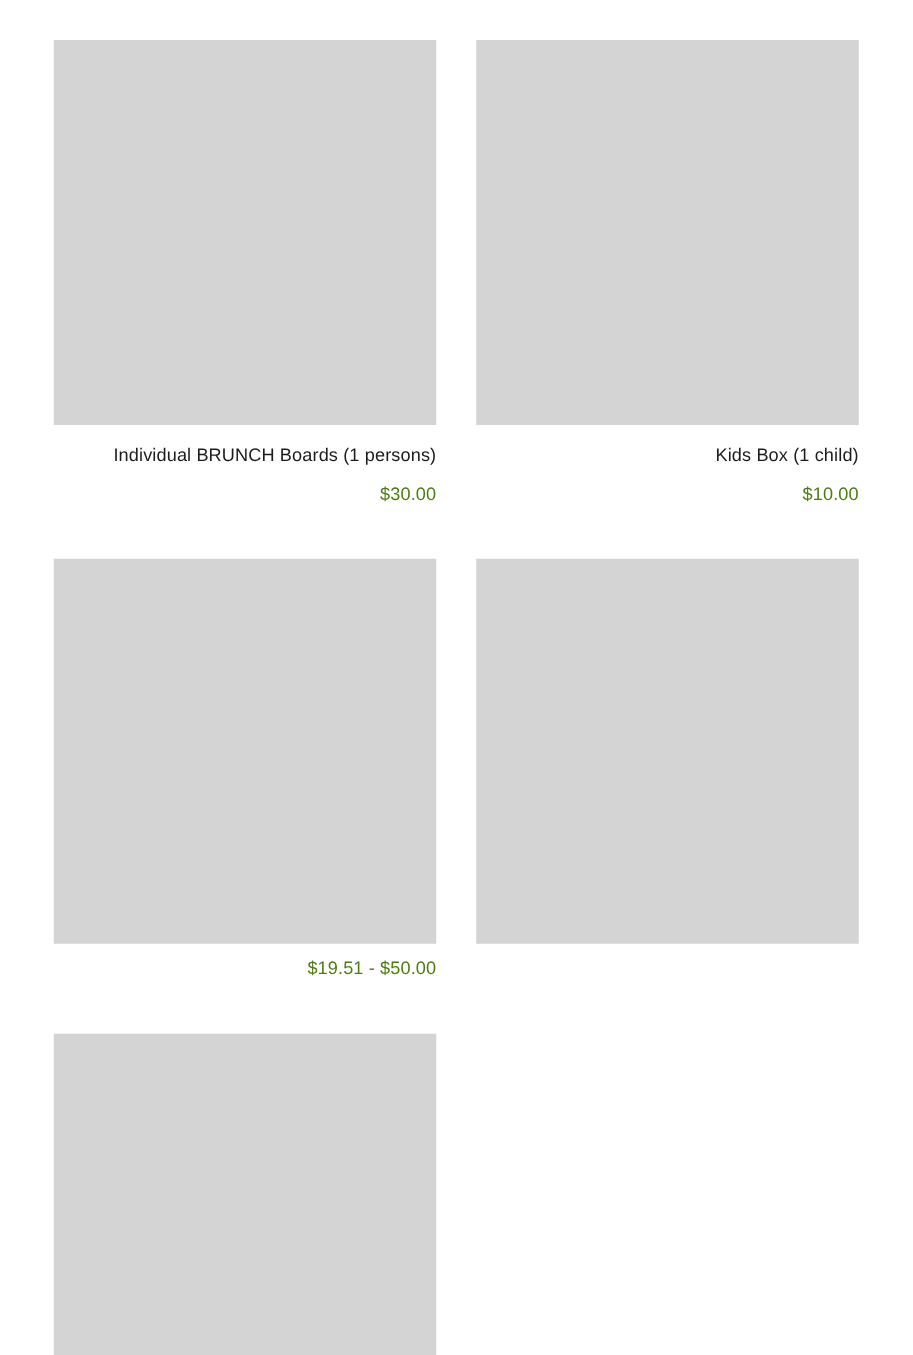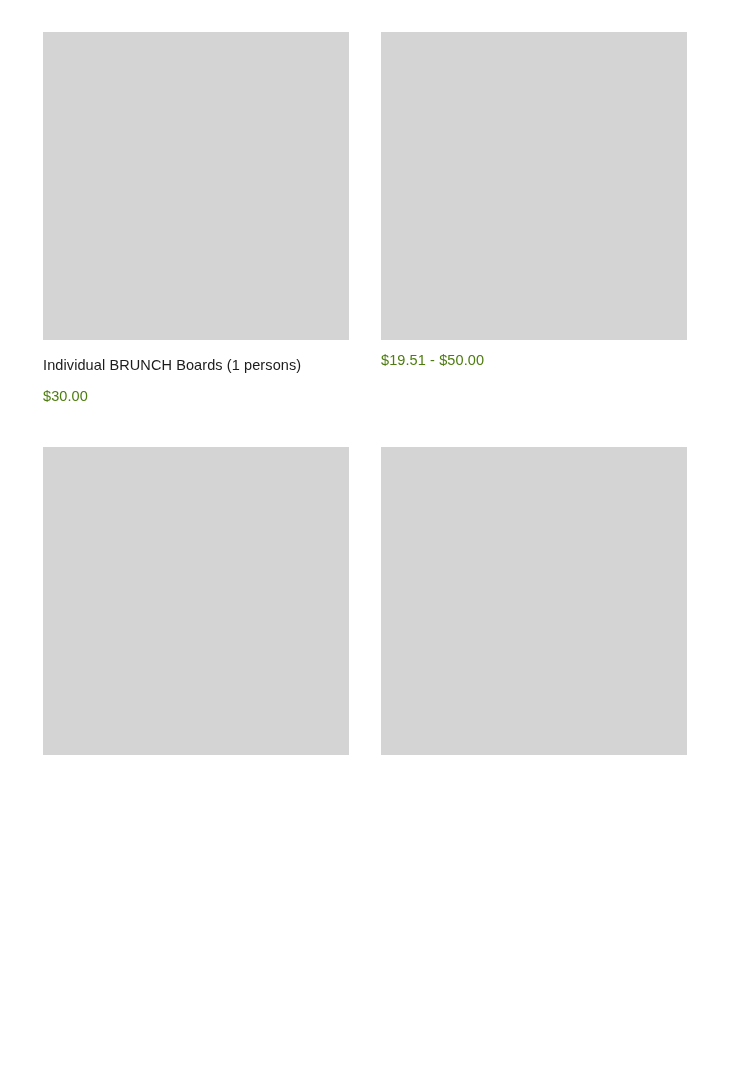--- a/index.html
+++ b/index.html
@@ -32,20 +32,21 @@
   .product-image {
     width: 306px;
     height: 308px;
     background: #d4d4d4;
     display: block;
     flex: none;
   }
 
   .product-info {
     padding-top: 0;
+    text-align: right;
   }
 
   .product-title {
     font-size: 14.5px;
     line-height: 1.35;
     color: #1c1c1c;
     font-weight: 400;
     letter-spacing: 0.1px;
     margin-top: 16px;
     white-space: nowrap;
@@ -74,20 +75,27 @@
 
   <div class="product-card">
     <div class="product-image"></div>
     <div class="product-info">
       <div class="product-title">Individual BRUNCH Boards (1 persons)</div>
       <div class="product-price">$30.00</div>
     </div>
   </div>
 
 
+  <div class="product-card">
+    <div class="product-image"></div>
+    <div class="product-info">
+      <div class="product-title">Kids Box (1 child)</div>
+      <div class="product-price">$10.00</div>
+    </div>
+  </div>
 
   <div class="product-card">
     <div class="product-image"></div>
     <div class="product-info">
       <div class="product-price">$19.51 - $50.00</div>
     </div>
   </div>
 
   <div class="product-card partial">
     <div class="product-image"></div>

